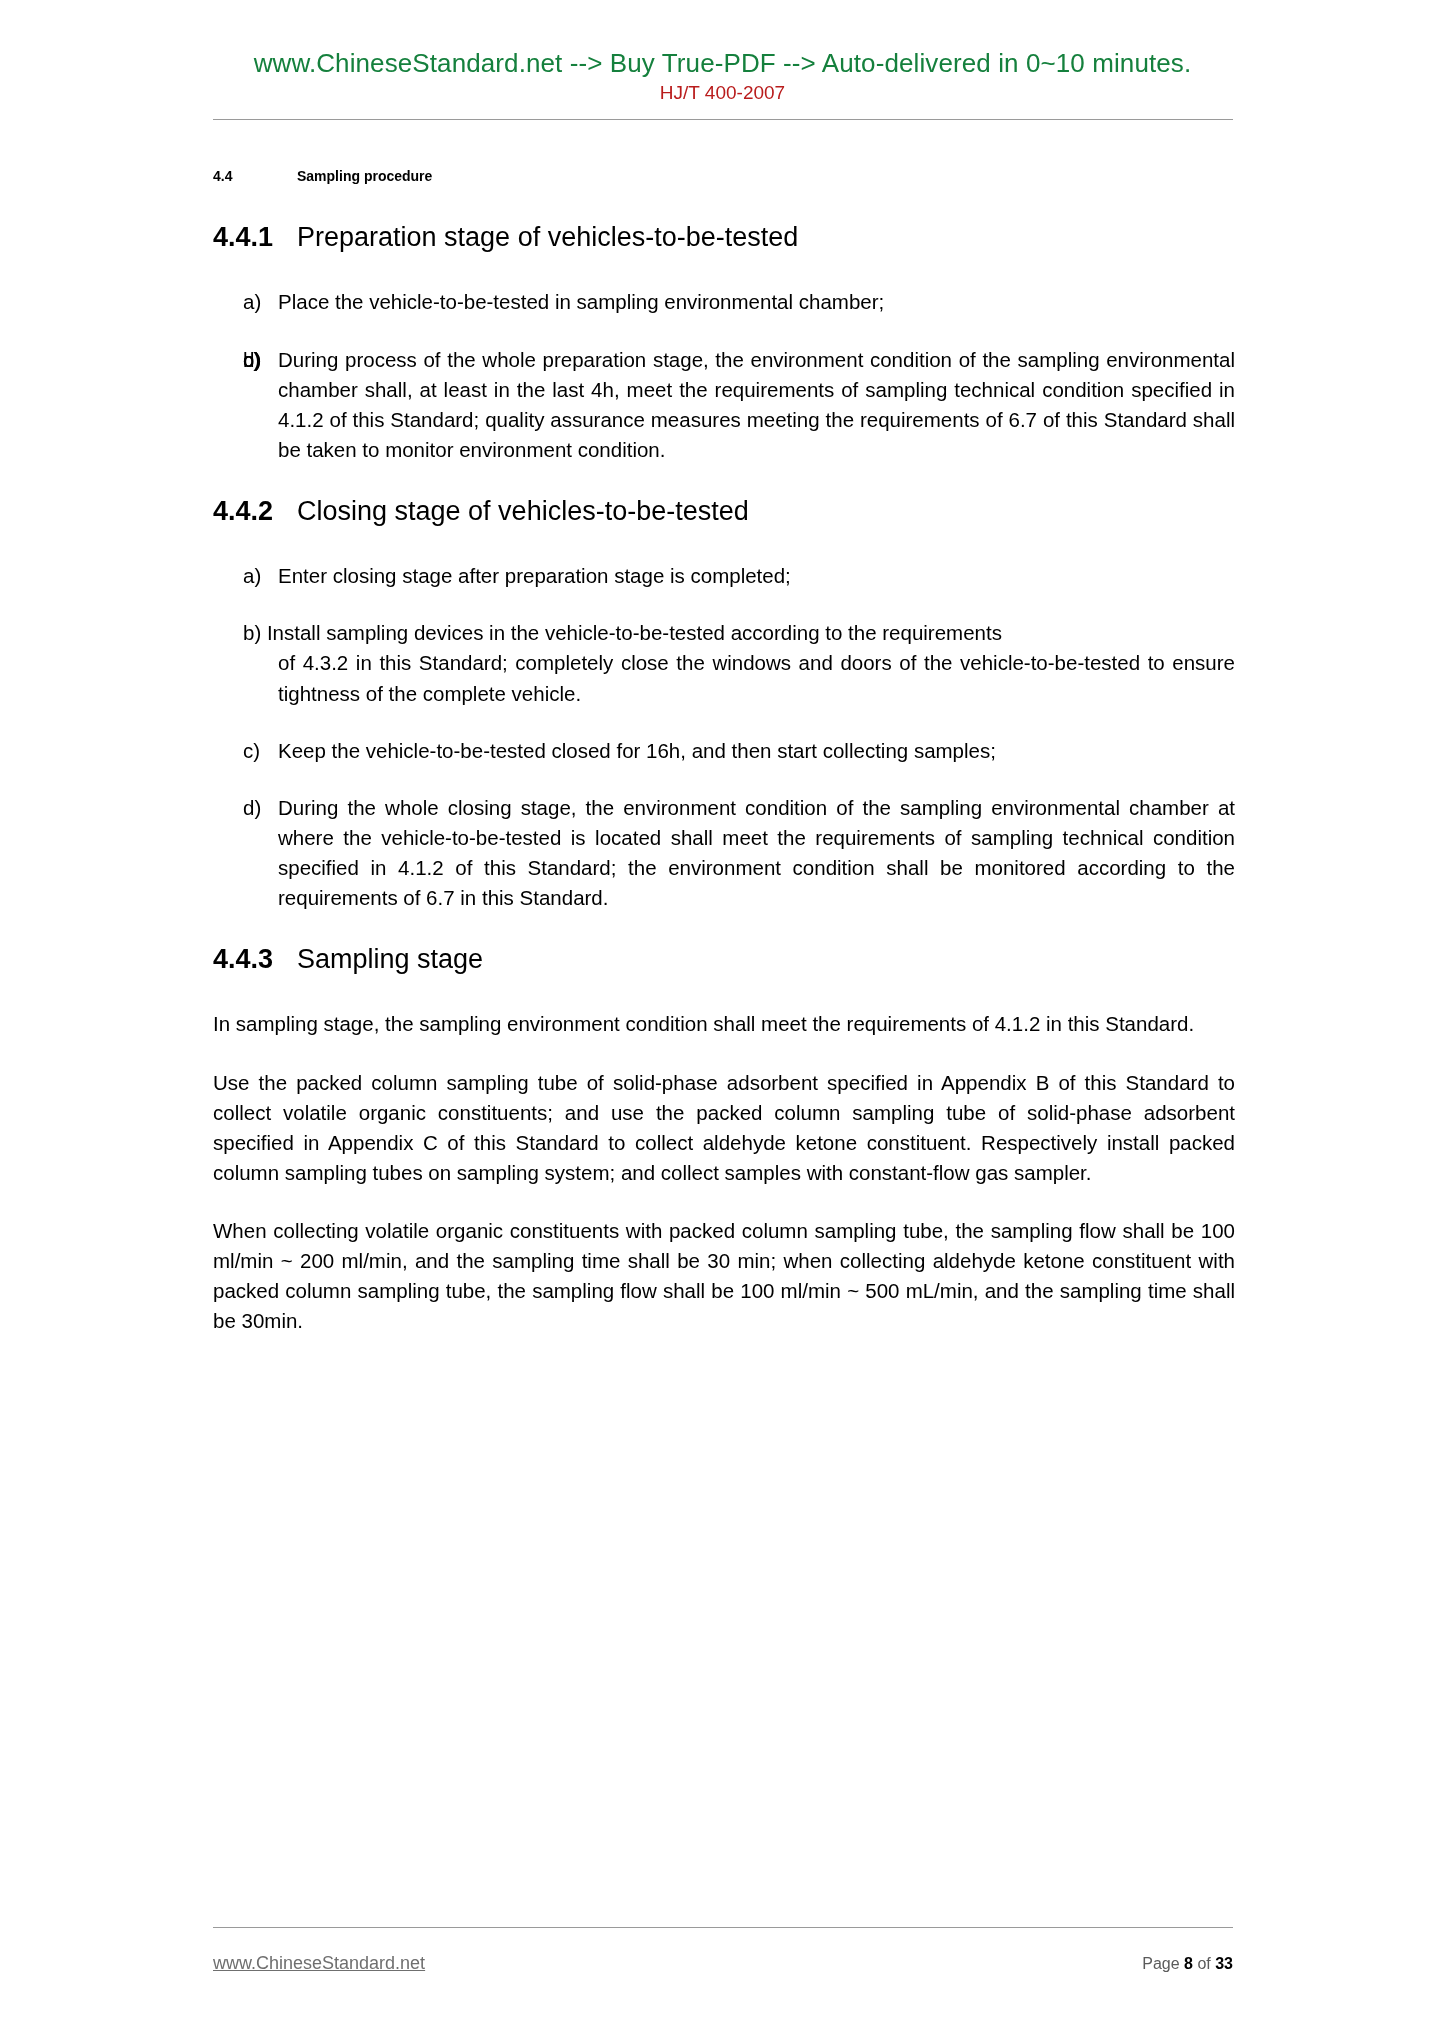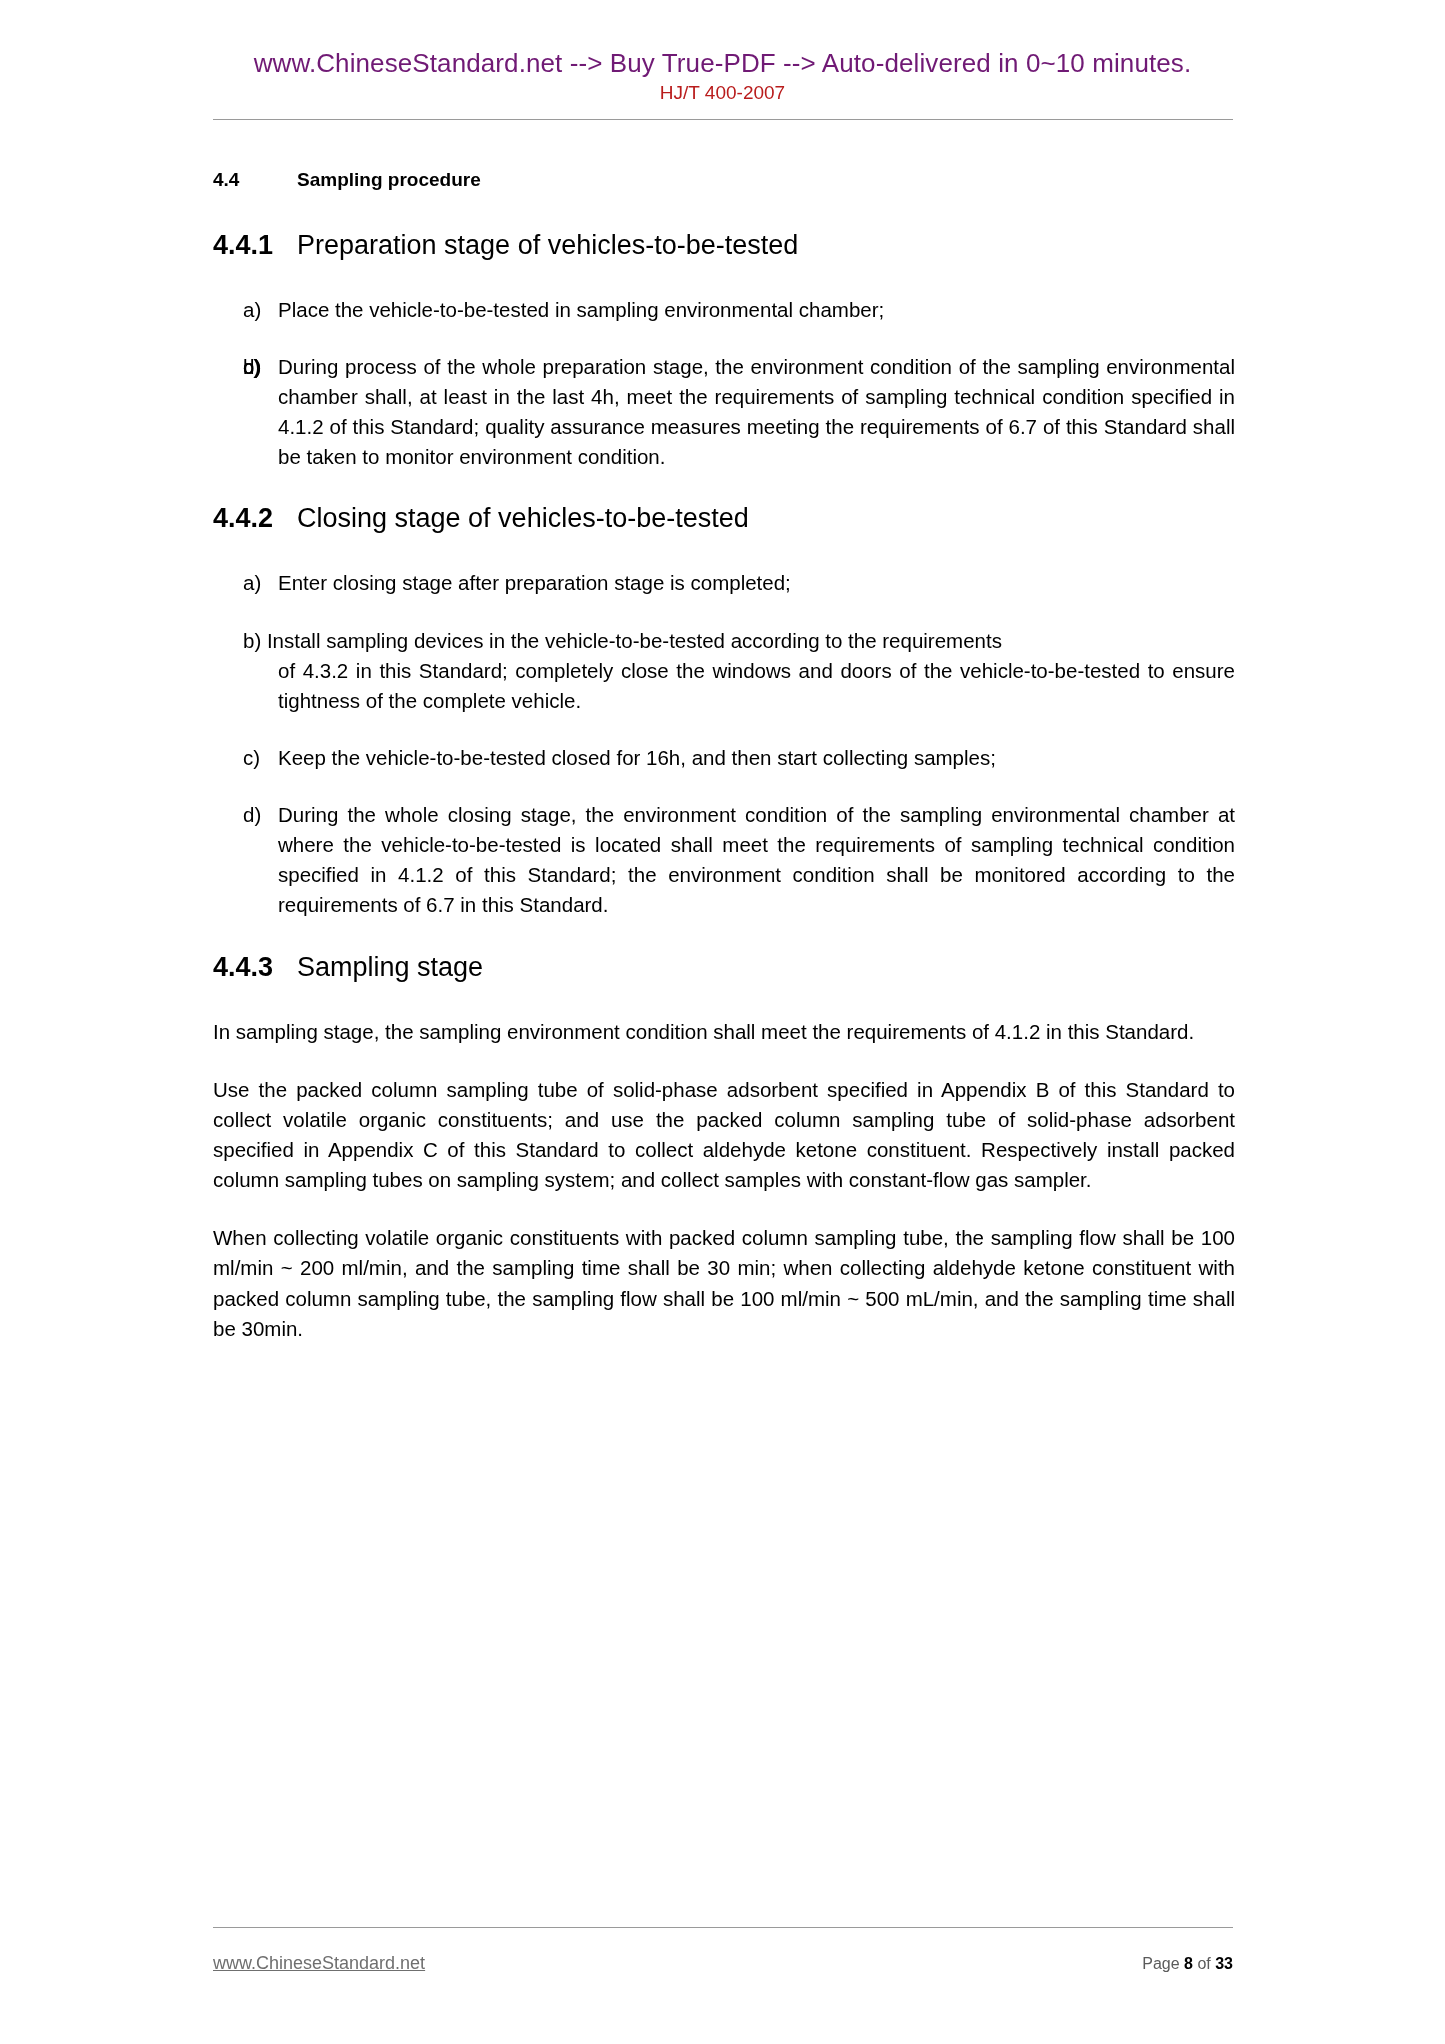--- a/index.html
+++ b/index.html
@@ -20,21 +20,21 @@
     box-sizing: border-box;
     overflow: hidden;
   }
   .watermark {
     position: absolute;
     top: 48px;
     left: 0;
     width: 100%;
     text-align: center;
     font-size: 26px;
-    color: #701a75;
+    color: #15803d;
     letter-spacing: 0.1px;
     white-space: nowrap;
   }
   .doc-code {
     position: absolute;
     top: 82px;
     left: 0;
     width: 100%;
     text-align: center;
     font-size: 19px;
@@ -47,21 +47,21 @@
     width: 1020px;
     border-top: 1px solid #9a9a9a;
   }
   .content {
     position: absolute;
     top: 166px;
     left: 213px;
     width: 1022px;
   }
   .clause-head {
-    font-size: 19px;
+    font-size: 14px;
     font-weight: bold;
     margin: 0 0 32px 0;
     line-height: 1.45;
   }
   .clause-head .num {
     display: inline-block;
     width: 84px;
   }
   .sub-head {
     font-size: 27px;

